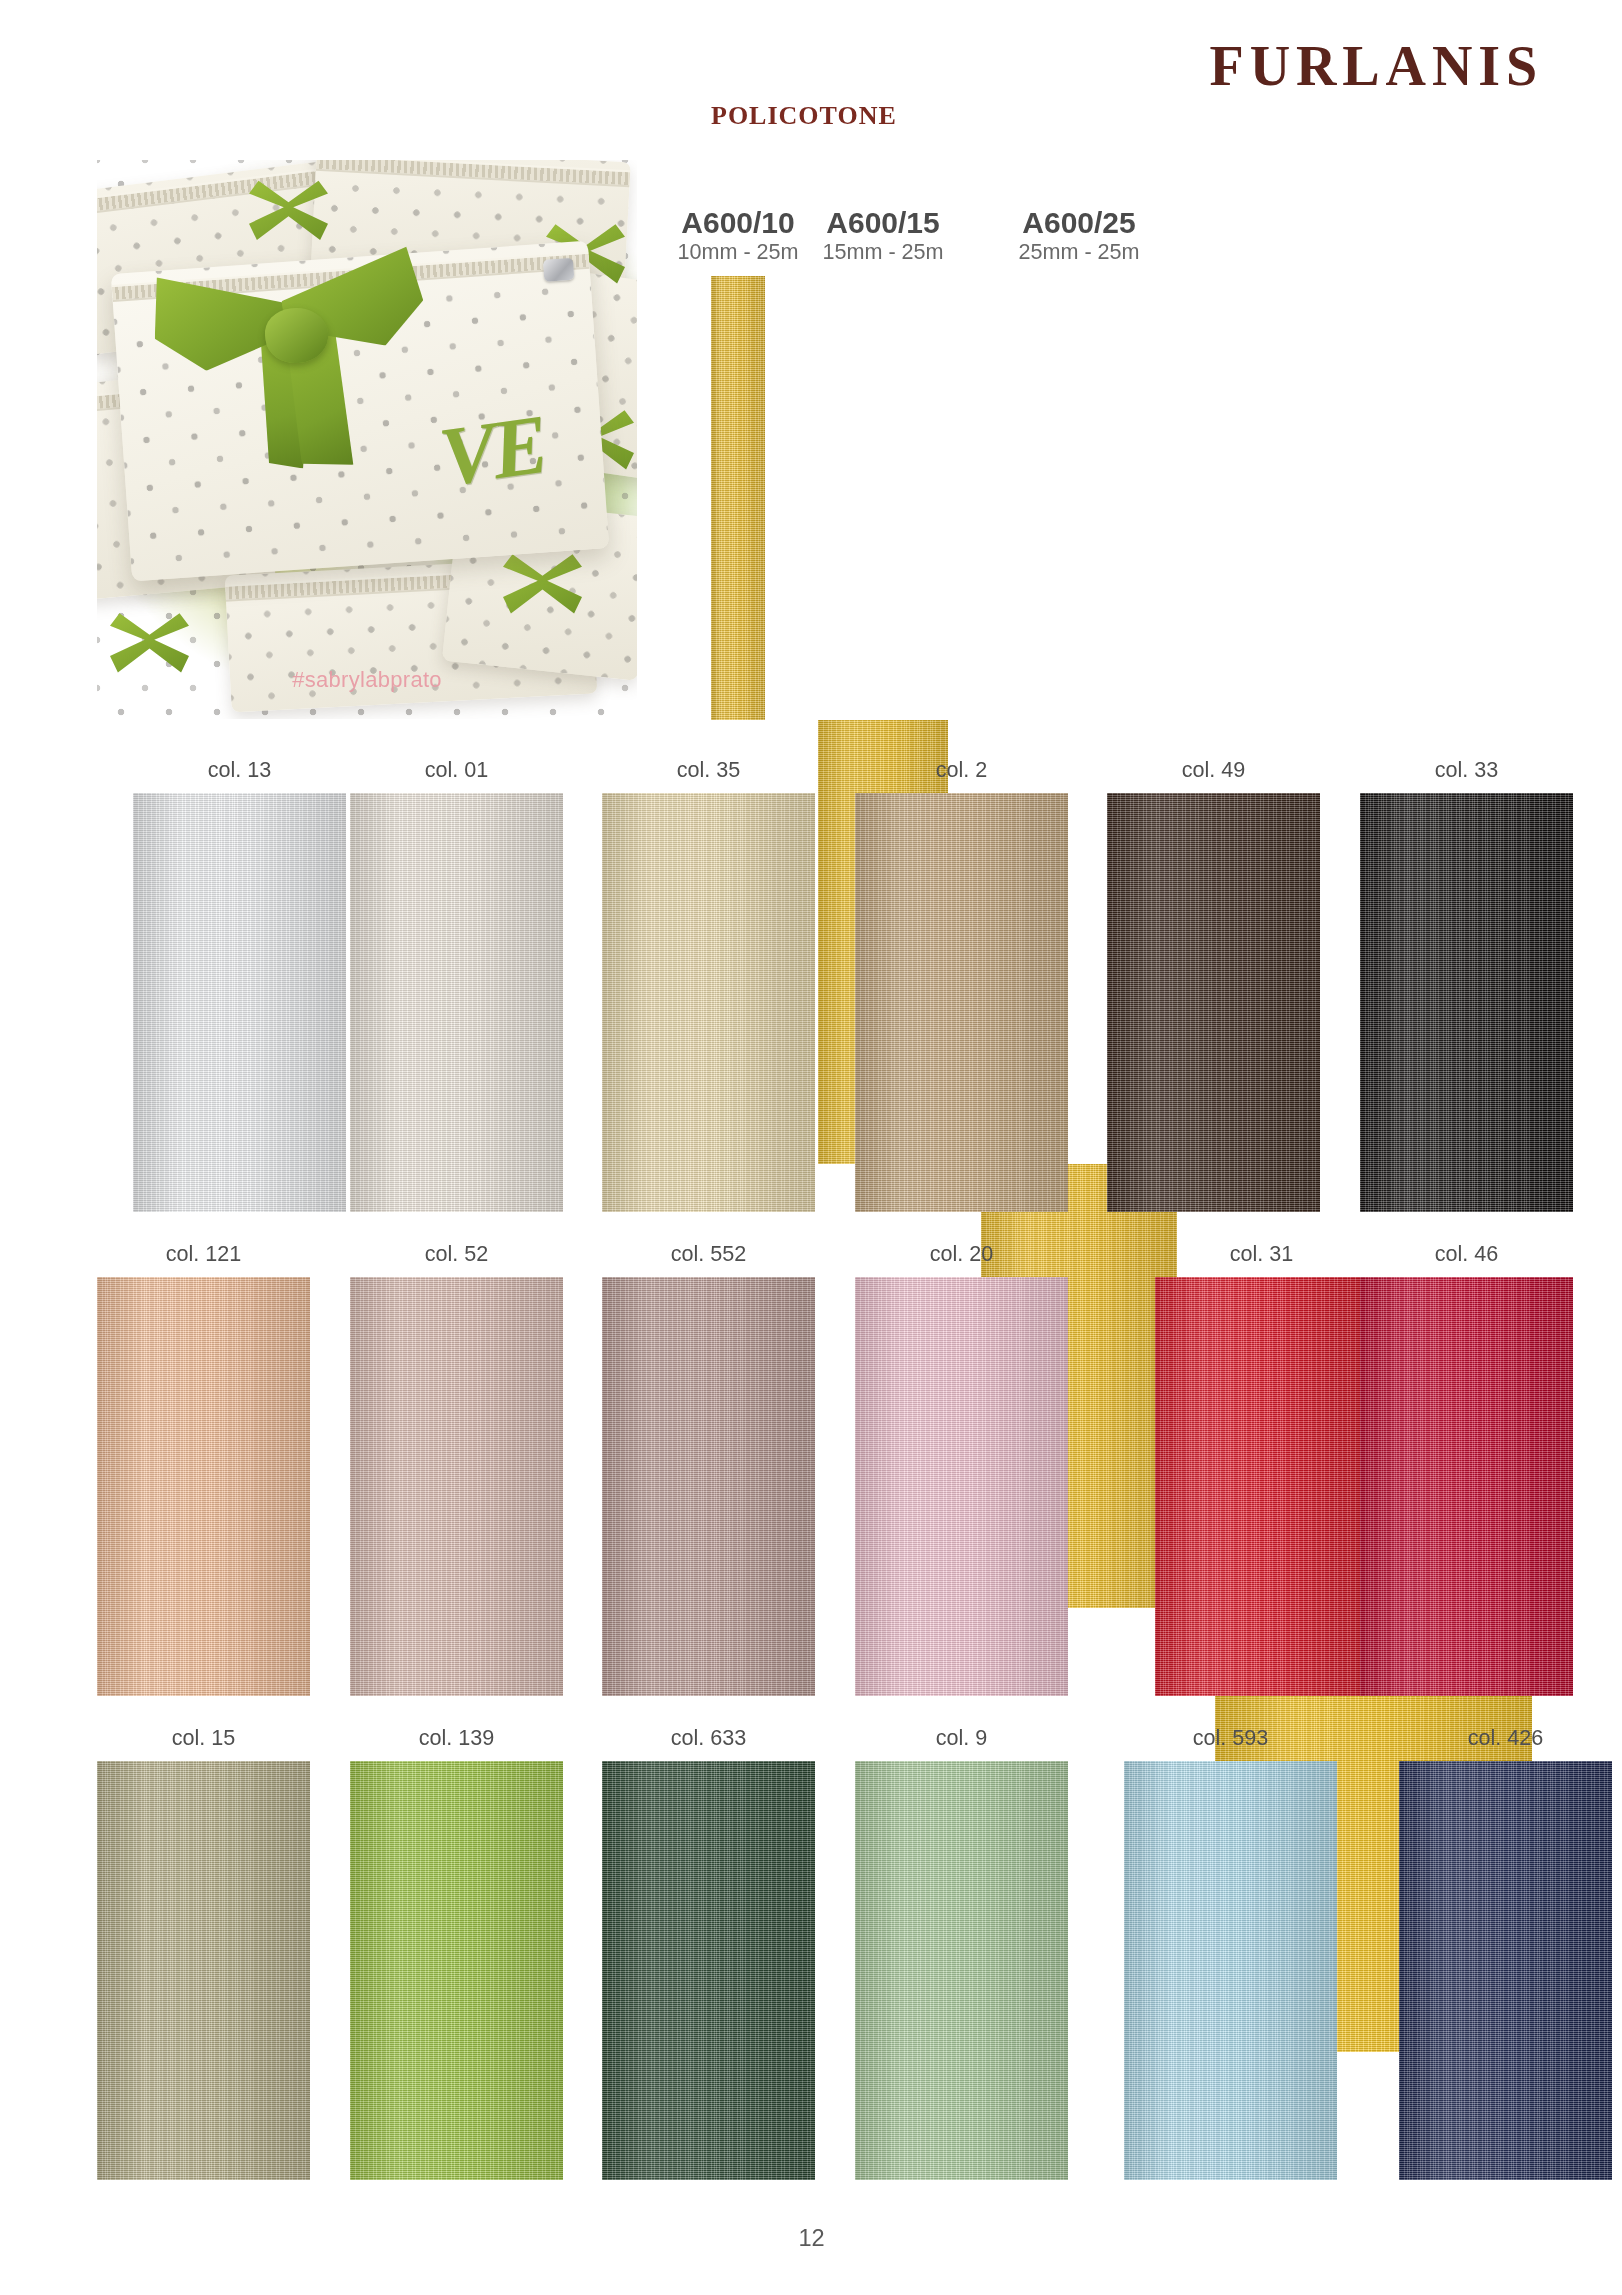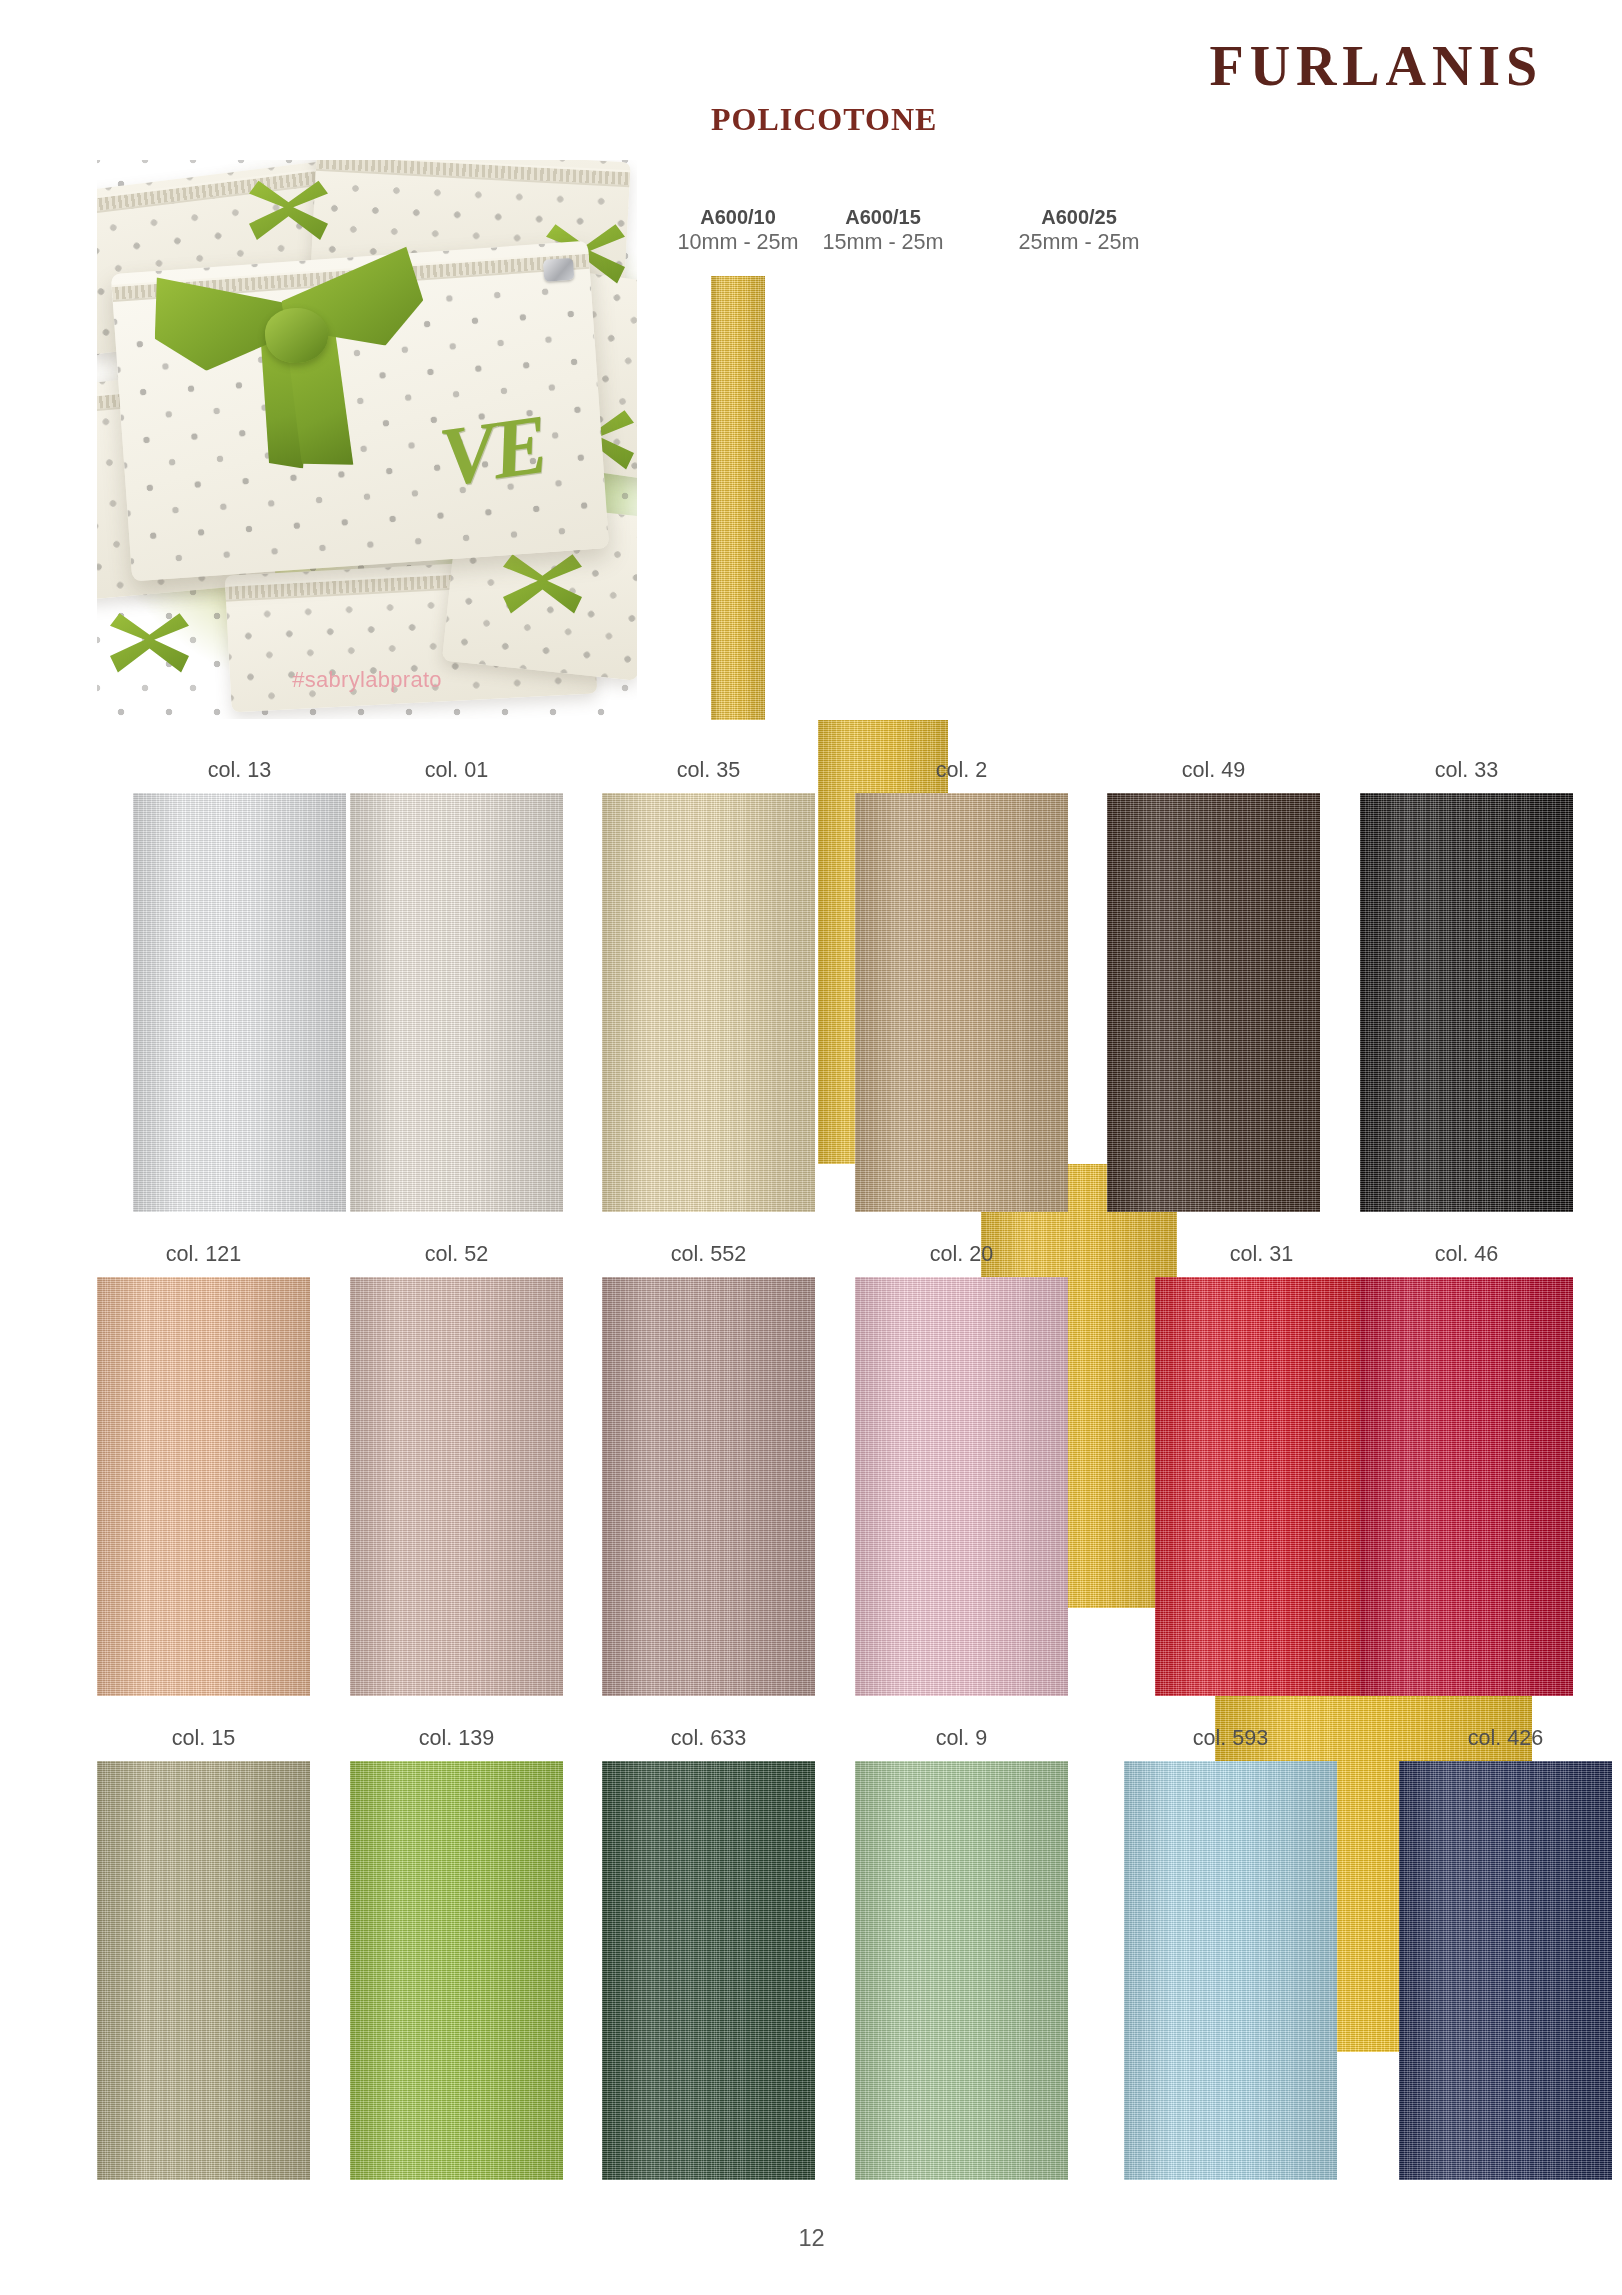--- a/index.html
+++ b/index.html
@@ -26,21 +26,21 @@
     letter-spacing: 5.9px;
     color: #5a241c;
     line-height: 1;
     white-space: nowrap;
   }
   #page-title {
     position: absolute;
     top: 103px;
     left: 711px;
     font-family: "Liberation Serif", serif;
-    font-size: 32px;
+    font-size: 26px;
     font-weight: 700;
     letter-spacing: 1px;
     color: #7a2a20;
     line-height: 1;
     white-space: nowrap;
   }
 
   
   #product-photo {
     position: absolute;
@@ -182,21 +182,21 @@
   #width-section {
     position: absolute;
     left: 711px;
     top: 207px;
     width: 821px;
     height: 513px;
   }
   .width-item { position: absolute; top: 0; }
   .width-code {
     font-family: "Liberation Sans", sans-serif;
-    font-size: 20px;
+    font-size: 30px;
     font-weight: 700;
     color: #4b4b4b;
     text-align: center;
     line-height: 1.08;
     white-space: nowrap;
   }
   .width-spec {
     font-family: "Liberation Sans", sans-serif;
     font-size: 21.6px;
     font-weight: 400;

